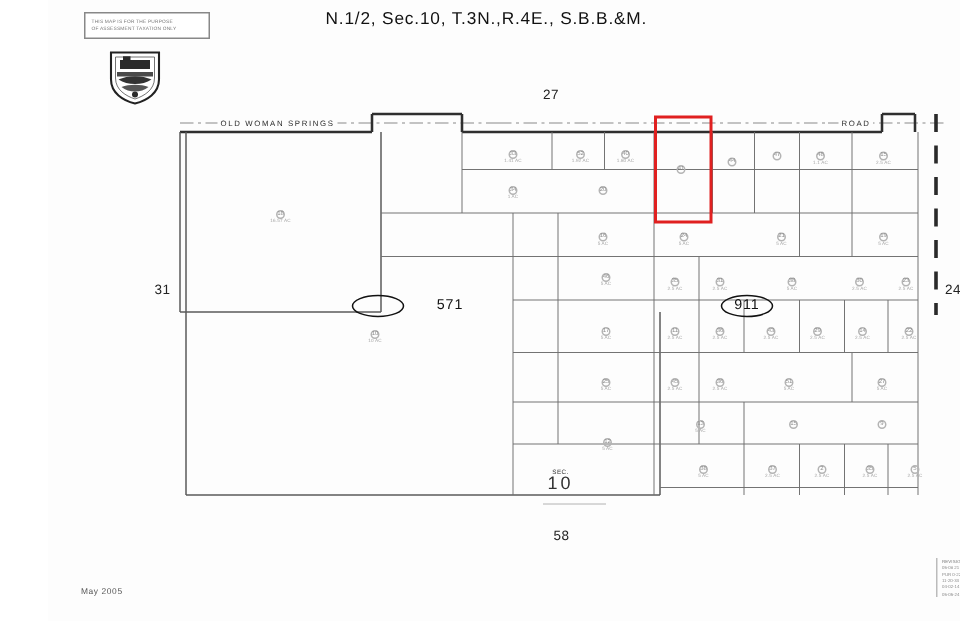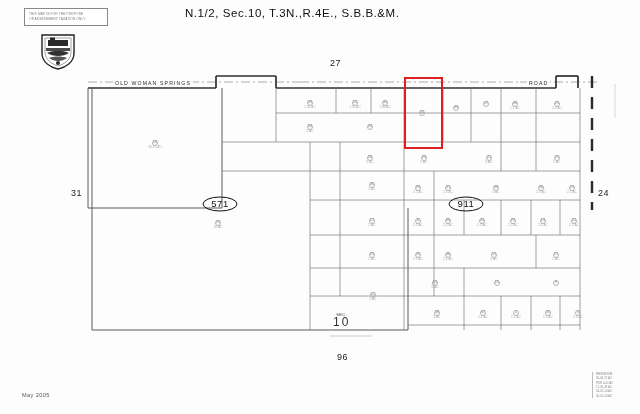--- a/index.html
+++ b/index.html
@@ -14,20 +14,21 @@
     overflow: hidden;
     font-family: "Liberation Sans", sans-serif;
     color: #1a1a1a;
     -webkit-font-smoothing: none;
   }
 
   .page {
     position: absolute;
     inset: 0;
     background: #fdfdfd;
+    margin-left: 32px;
   }
 
   
   .disclaimer {
     position: absolute;
     left: 24px;
     top: 8px;
     width: 84px;
     height: 18px;
     border: 1px solid #888;
@@ -159,21 +160,21 @@
   .grp-ellipse {
     position: absolute;
     font-size: 9.5px;
     letter-spacing: .6px;
     color: #111;
     text-align: center;
     line-height: 13px;
     width: 34px;
     height: 13px;
   }
-  .grp-571 { left: 203px; top: 197px; }
+  .grp-571 { left: 203px; top: 197px; padding-left: 48px; }
   .grp-572 { left: 449px; top: 197px; }
 
   
   .parcel {
     position: absolute;
     text-align: center;
     color: #9a9a9a;
     width: 34px;
     margin-left: -17px;
   }
@@ -329,21 +330,21 @@
   </svg>
 
   <div class="red-highlight"></div>
 
   <div class="road-label road-ows">OLD WOMAN SPRINGS</div>
   <div class="road-label road-road">ROAD</div>
 
   <div class="edge-num edge-27">27</div>
   <div class="edge-num edge-28">31</div>
   <div class="edge-num edge-24">24</div>
-  <div class="edge-num edge-58">96</div>
+  <div class="edge-num edge-58">58</div>
 
   <div class="sec-label">
     <span class="sec-word">SEC.</span>
     <span class="sec-num">10</span>
   </div>
 
   <div class="grp-ellipse grp-571">571</div>
   <div class="grp-ellipse grp-572">911</div>
 
   <div id="parcel-layer">

